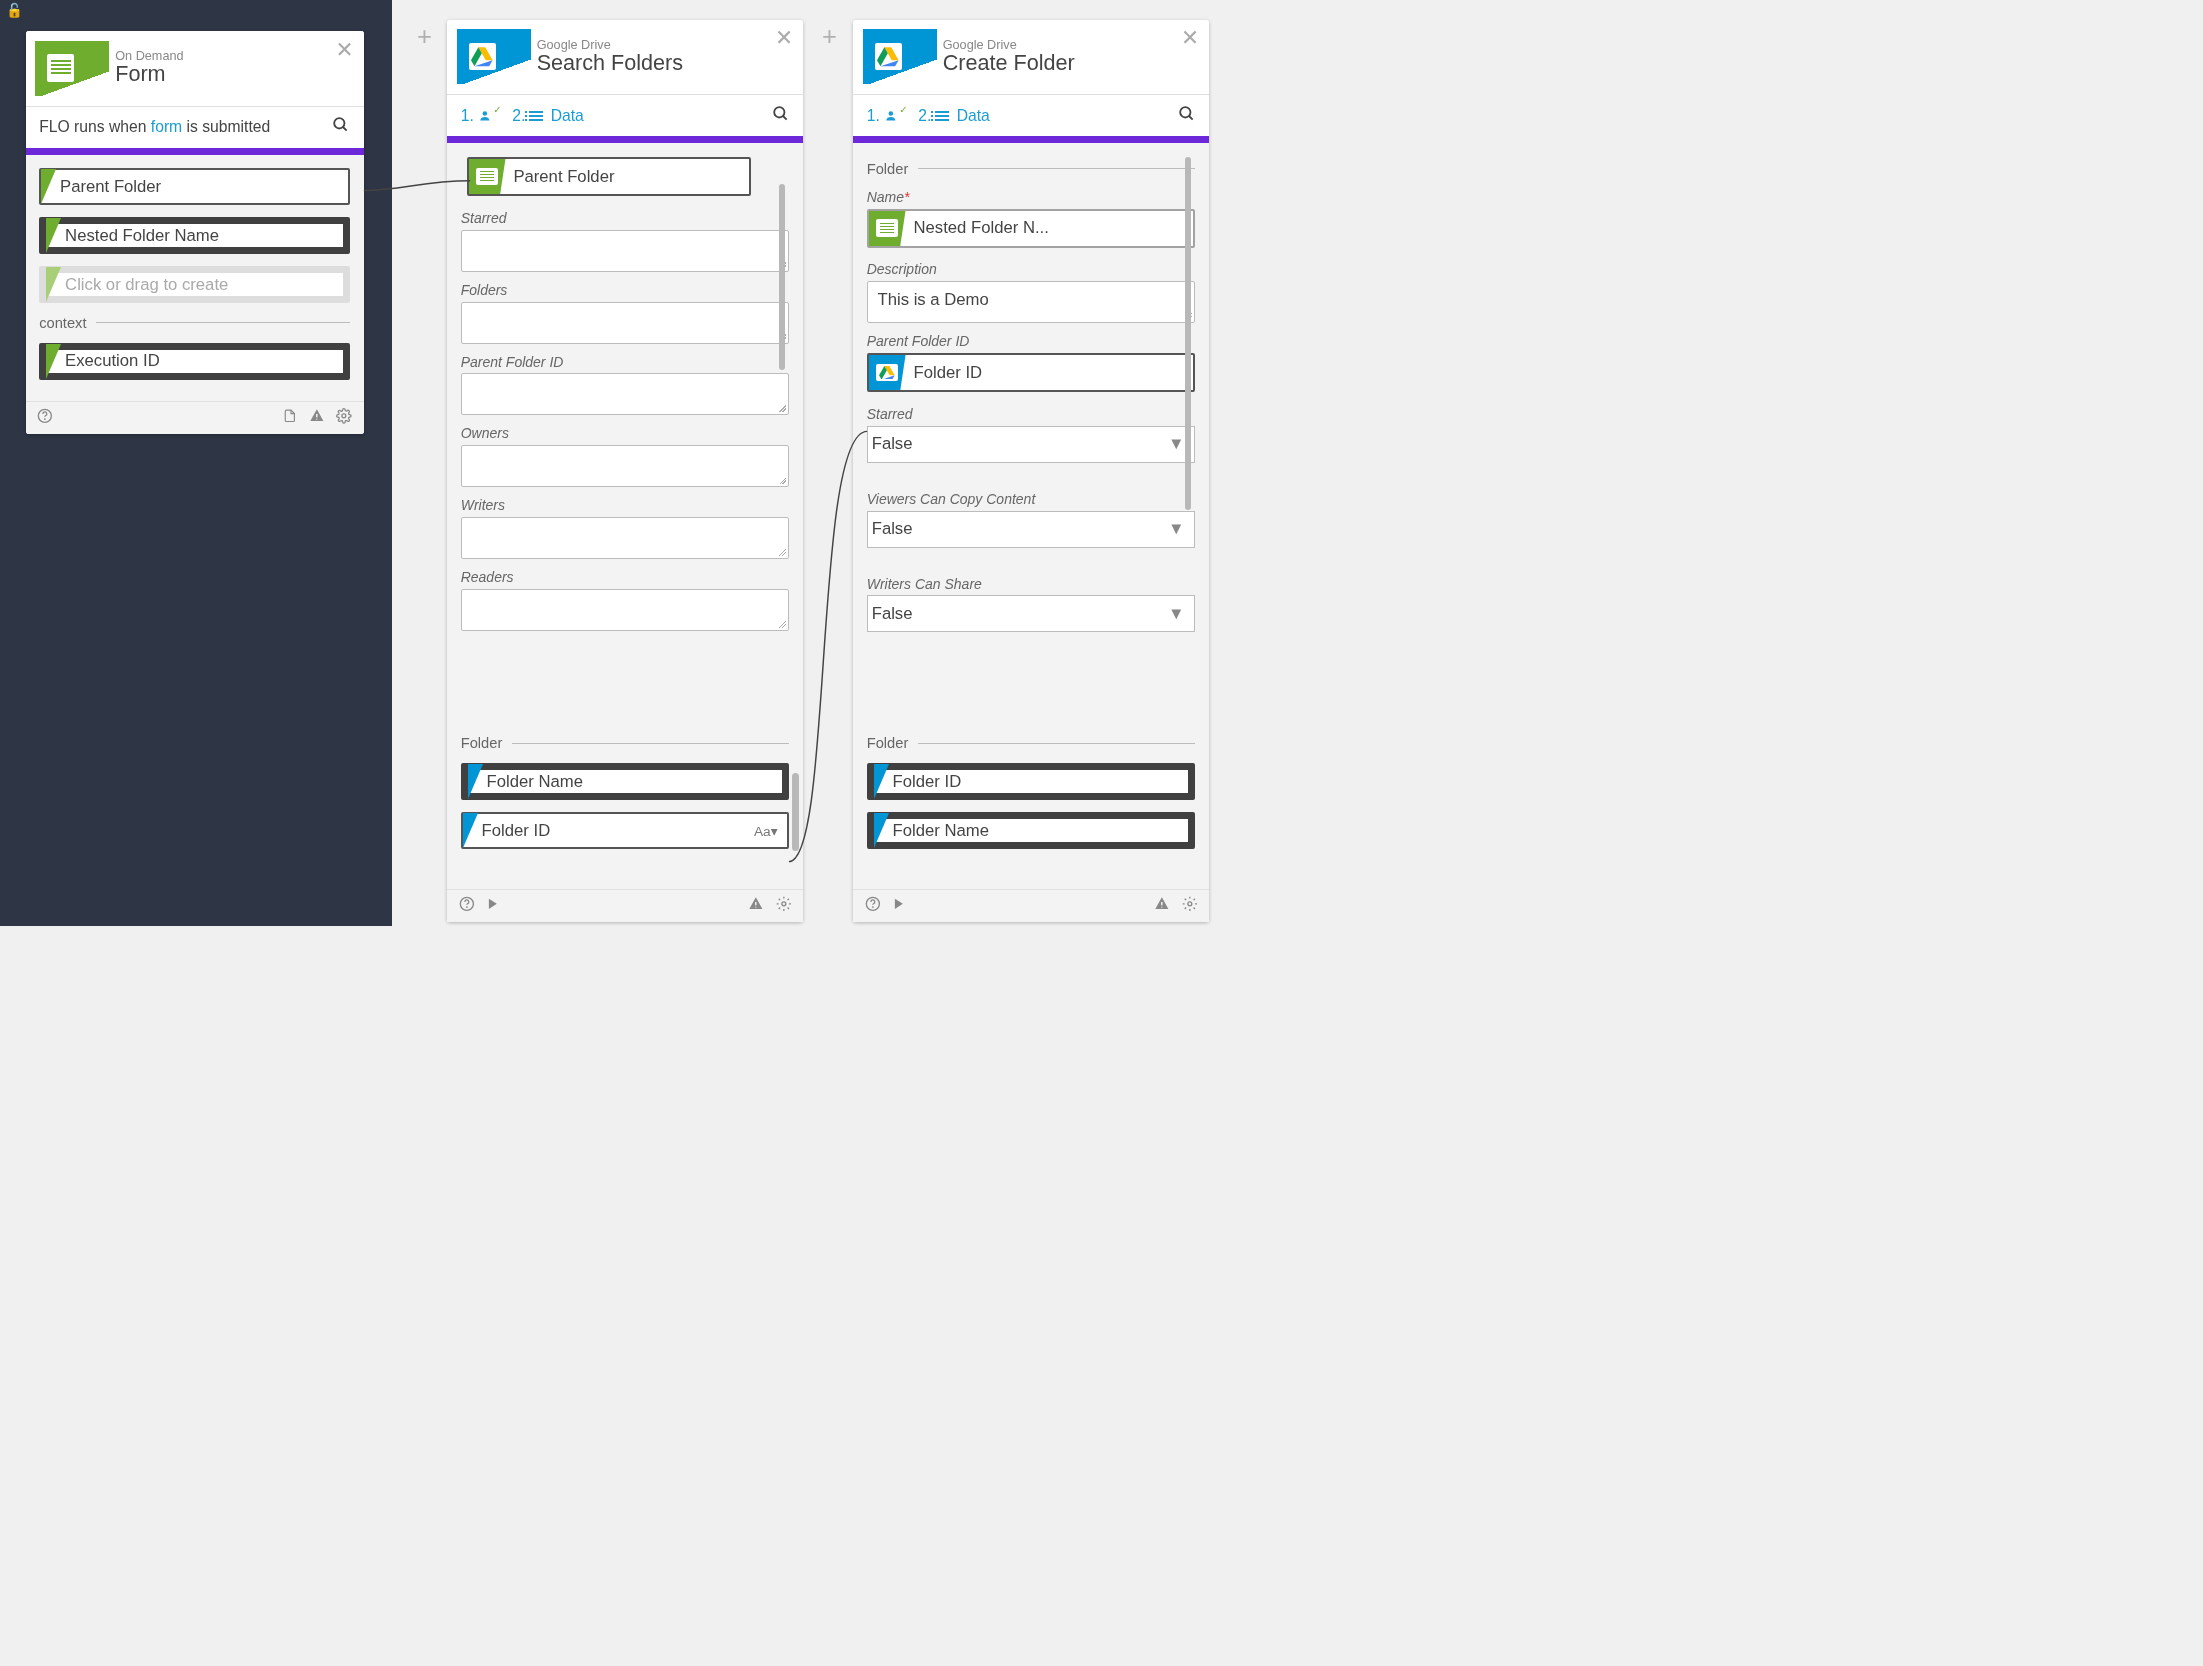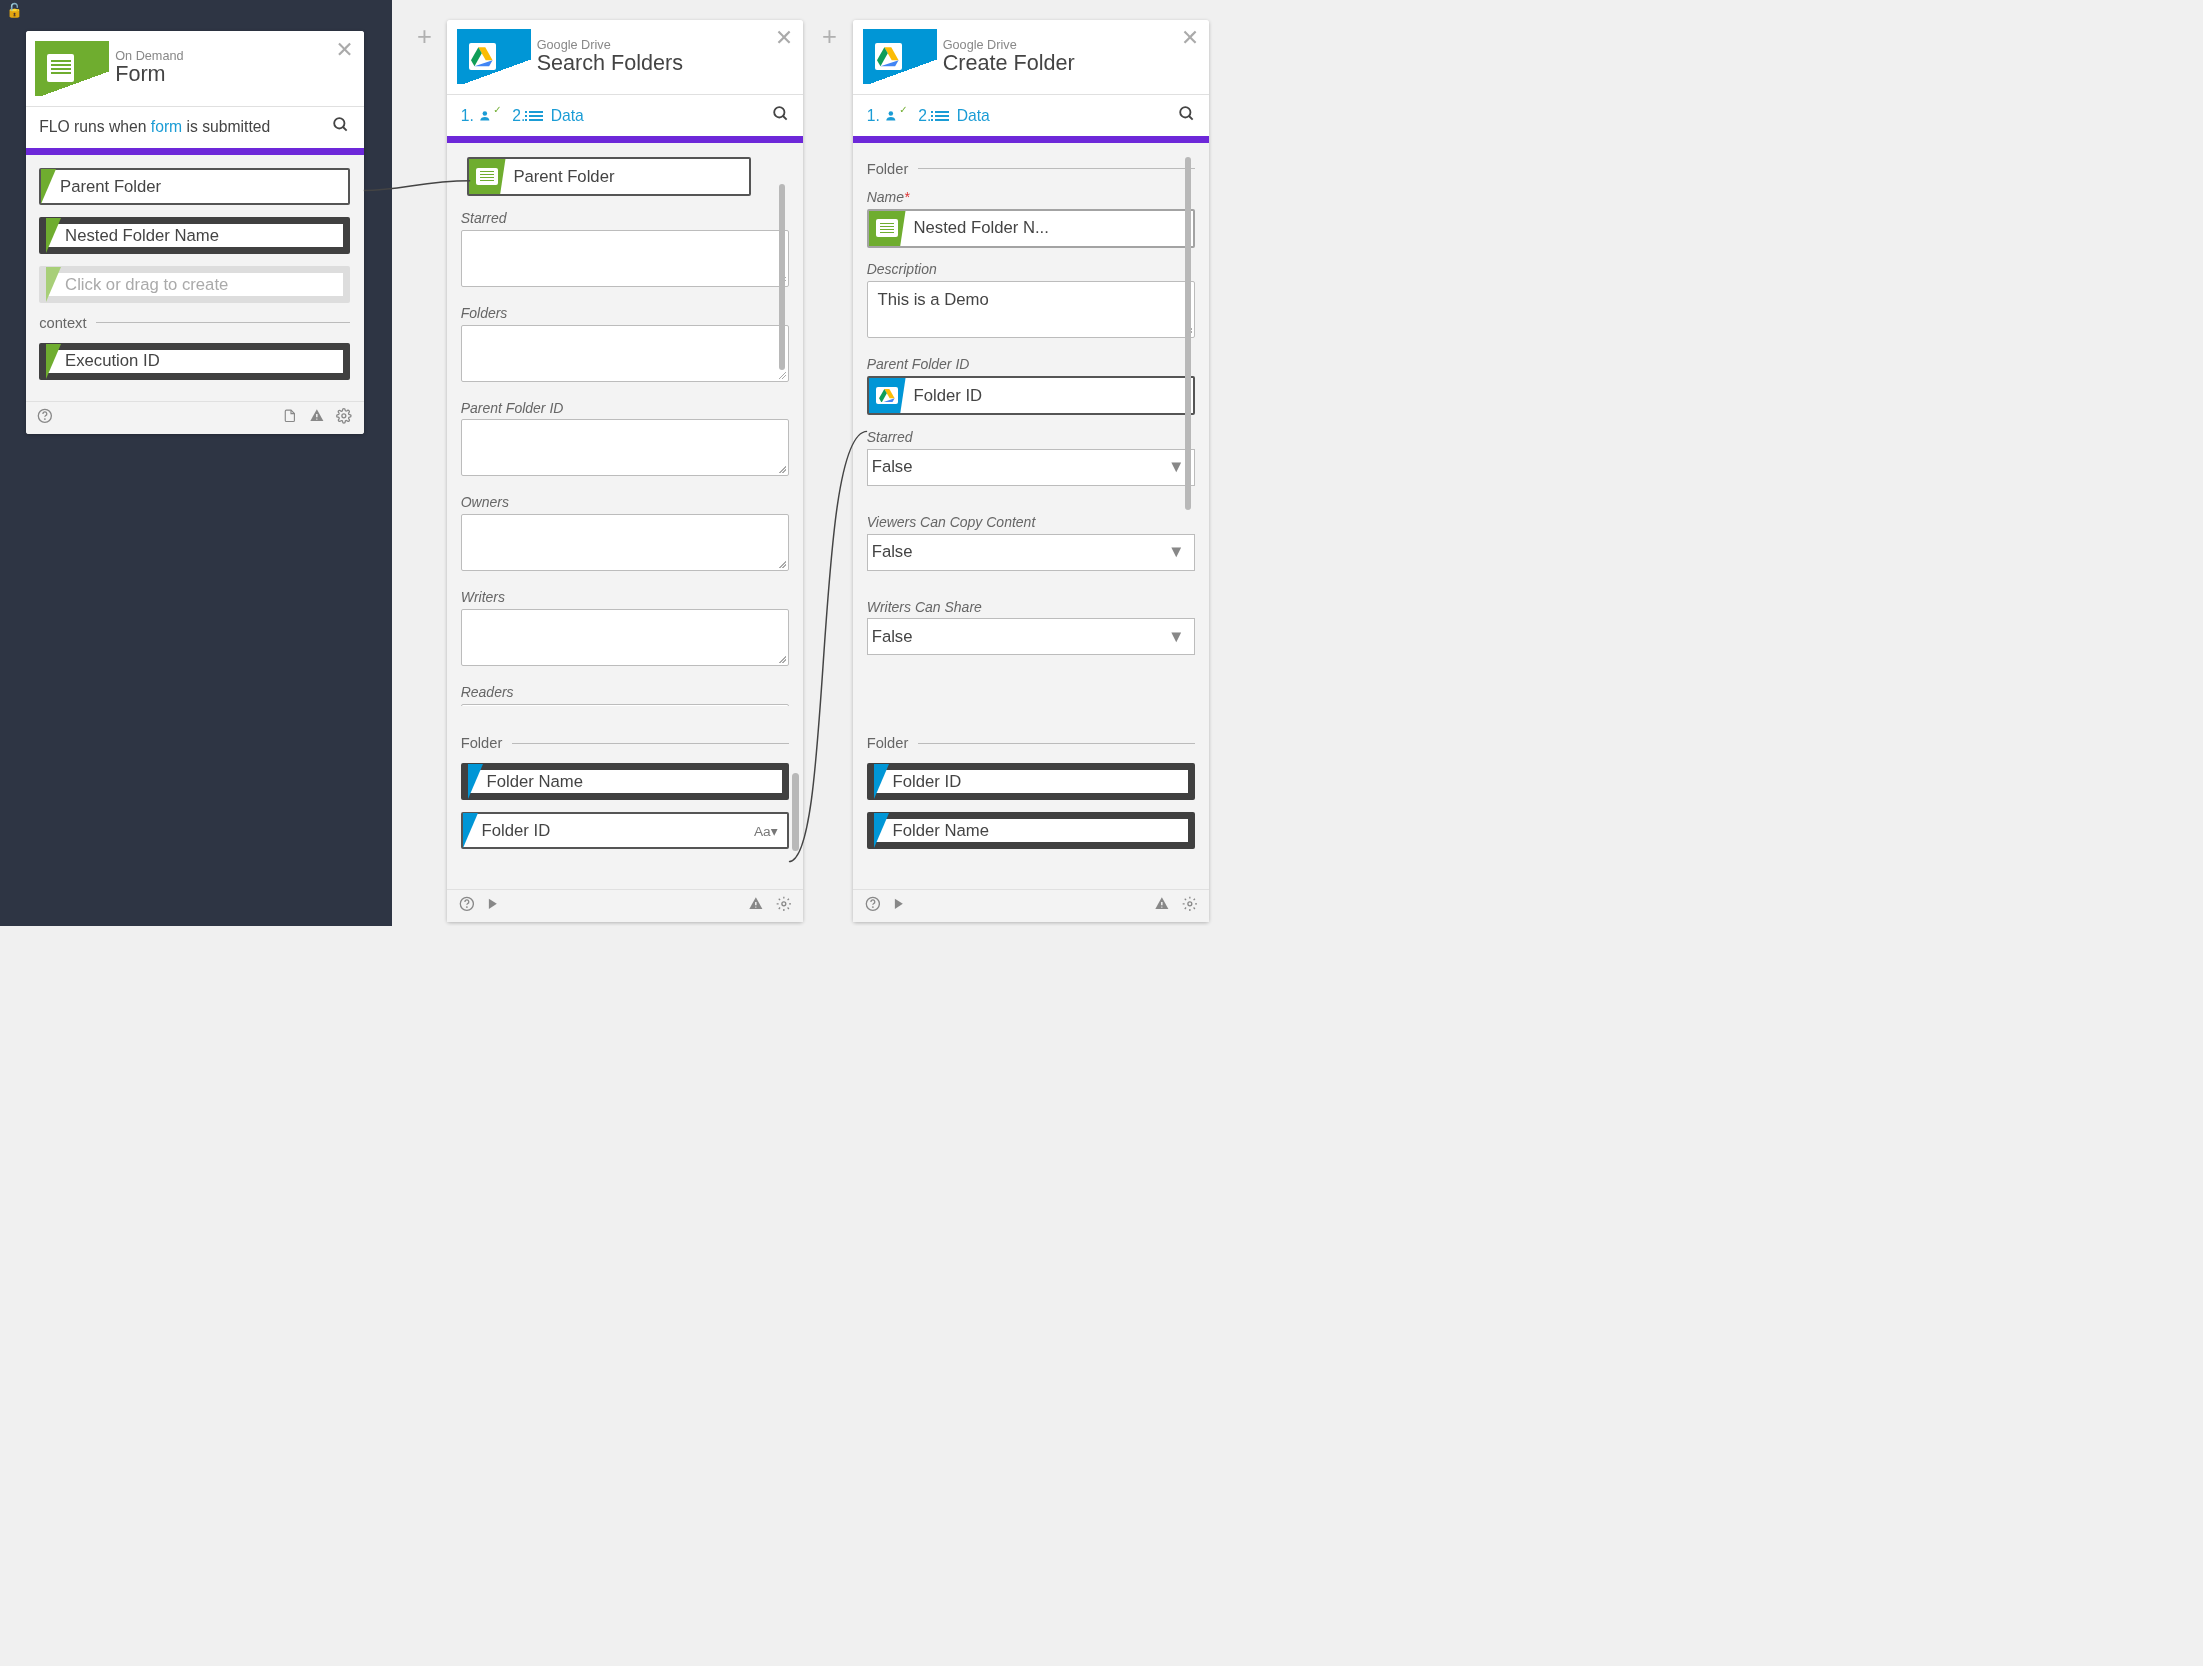--- a/index.html
+++ b/index.html
@@ -47,21 +47,21 @@
 .corner-tri-green-light { width: 0; height: 0; border-top: 35px solid #a8cf78; border-right: 15.7px solid transparent; }
 .corner-tri-blue { width: 0; height: 0; border-top: 35px solid #0096d6; border-right: 15.7px solid transparent; }
 .field-text { padding-left: 3.9px; font-size: 16.7px; color: #444; }
 .field-text.placeholder { color: #aaa; }
 
 .section-label { display: flex; align-items: center; font-size: 14.7px; color: #666; margin: 7.8px 0 11.8px 0; }
 .section-label .line { flex: 1; height: 1px; background: #bbb; margin-left: 9.8px; }
 
 .input-label { font-size: 14px; color: #666; margin-bottom: 3.9px; font-style: italic; }
 .req-star { color: #d33; }
-.textarea-box { background: #fff; border: 1px solid #bcbcbc; border-radius: 2px; height: 57px; margin-bottom: 18px; position: relative; }
+.textarea-box { background: #fff; border: 1px solid #bcbcbc; border-radius: 2px; height: 42px; margin-bottom: 10px; position: relative; }
 .resize-handle { position: absolute; right: 2px; bottom: 2px; width: 7.8px; height: 7.8px; background: linear-gradient(135deg, transparent 50%, #aaa 50%, #aaa 60%, transparent 60%, transparent 70%, #aaa 70%, #aaa 80%, transparent 80%); }
 
 .pill-input { background: #fff; border: 2px solid #a3a3a3; border-radius: 2px; height: 39px; display: flex; align-items: center; margin-bottom: 13.7px; position: relative; overflow: hidden; }
 .pill-input.selected { border: 2px solid #555; }
 .pill-badge-green { width: 37px; height: 37px; background: #6fad2f; display: flex; align-items: center; justify-content: center; clip-path: polygon(0 0, 100% 0, 85% 100%, 0 100%); }
 .pill-badge-blue { width: 37px; height: 37px; background: #0096d6; display: flex; align-items: center; justify-content: center; clip-path: polygon(0 0, 100% 0, 85% 100%, 0 100%); }
 .pill-badge-inner { width: 21.6px; height: 17.6px; background: #fff; border-radius: 2px; display:flex; align-items:center; justify-content:center; }
 .mini-form-glyph { width: 13.7px; height: 10.8px; background: repeating-linear-gradient(#6fad2f, #6fad2f 1.5px, #fff 1.5px, #fff 2.9px); }
 .pill-text { padding-left: 7.8px; font-size: 16.7px; color: #444; }
 

